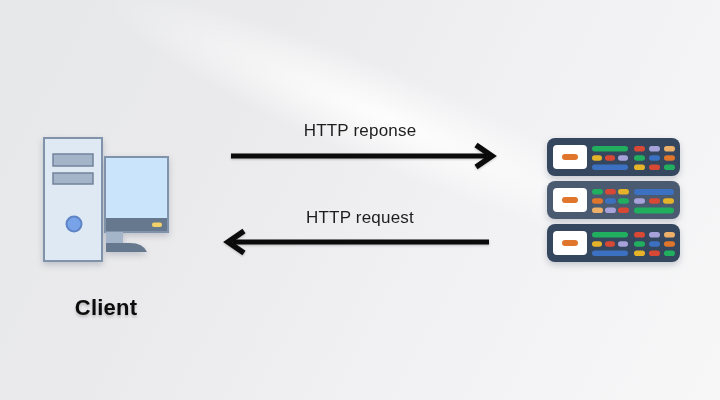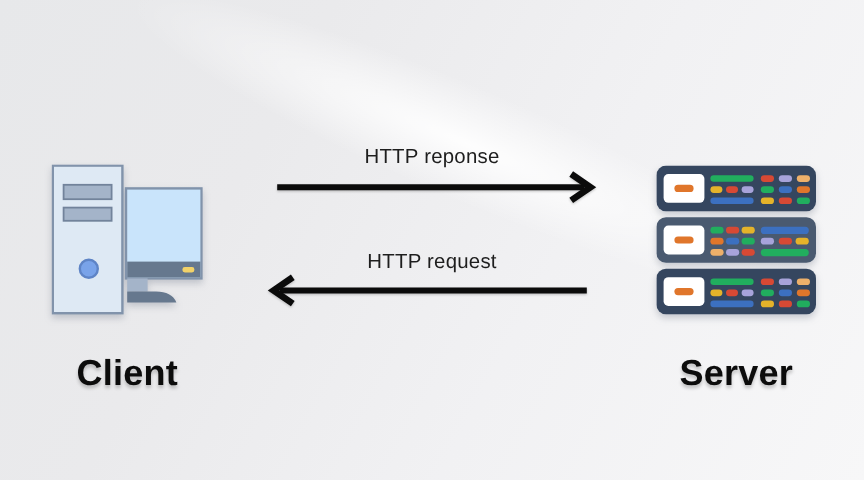--- a/index.html
+++ b/index.html
@@ -12,21 +12,21 @@
     position:absolute;left:-60px;top:50px;width:900px;height:140px;
     background:radial-gradient(ellipse 50% 50% at 50% 50%,rgba(255,255,255,0.92) 0%,rgba(255,255,255,0.45) 35%,rgba(255,255,255,0) 68%);
     transform:rotate(23deg);
     z-index:0;
   }
   .node{position:absolute;display:flex;flex-direction:column;align-items:center;z-index:1;}
   .node-client{left:43px;top:137px;width:126px;}
   .node-server{left:547px;top:138px;width:133px;}
   .icon{display:block;filter:drop-shadow(0 3px 3px rgba(90,100,120,0.30));}
   .node-label{
-    font-size:30px;font-weight:700;color:var(--node-label-text);
+    font-size:22px;font-weight:700;color:var(--node-label-text);
     letter-spacing:0.2px;text-shadow:0 2px 3px rgba(0,0,0,0.22);
   }
   .node-client .node-label{margin-top:32px;}
   .node-server .node-label{margin-top:33px;}
   .msg-label{
     position:absolute;width:260px;text-align:center;z-index:1;
     font-size:17px;font-weight:500;color:var(--label-text);letter-spacing:0.2px;
   }
   .msg-label.request{left:230px;top:121px;}
   .msg-label.response{left:230px;top:208px;}
@@ -131,21 +131,20 @@
         <rect class="p-lav" x="102" y="94" width="11" height="5.6" rx="2.8"></rect>
         <rect class="p-tan" x="117" y="94" width="11" height="5.6" rx="2.8"></rect>
         <rect class="p-green" x="87" y="103.2" width="11" height="5.6" rx="2.8"></rect>
         <rect class="p-blue" x="102" y="103.2" width="11" height="5.6" rx="2.8"></rect>
         <rect class="p-orange" x="117" y="103.2" width="11" height="5.6" rx="2.8"></rect>
         <rect class="p-yellow" x="87" y="112.5" width="11" height="5.6" rx="2.8"></rect>
         <rect class="p-red" x="102" y="112.5" width="11" height="5.6" rx="2.8"></rect>
         <rect class="p-green" x="117" y="112.5" width="11" height="5.6" rx="2.8"></rect>
       </g>
     </svg>
-    <div class="node-label">Server</div>
   </div>
 
   <div class="msg-label request">HTTP reponse</div>
   <svg class="arrow req" width="275" height="32" viewBox="0 0 275 32">
     <line x1="6" y1="16" x2="262" y2="16" stroke-width="5"></line>
     <path d="M251,5 L267,16 L251,27" stroke-width="5.5" stroke-linejoin="miter"></path>
   </svg>
 
   <div class="msg-label response">HTTP request</div>
   <svg class="arrow resp" width="275" height="32" viewBox="0 0 275 32">

